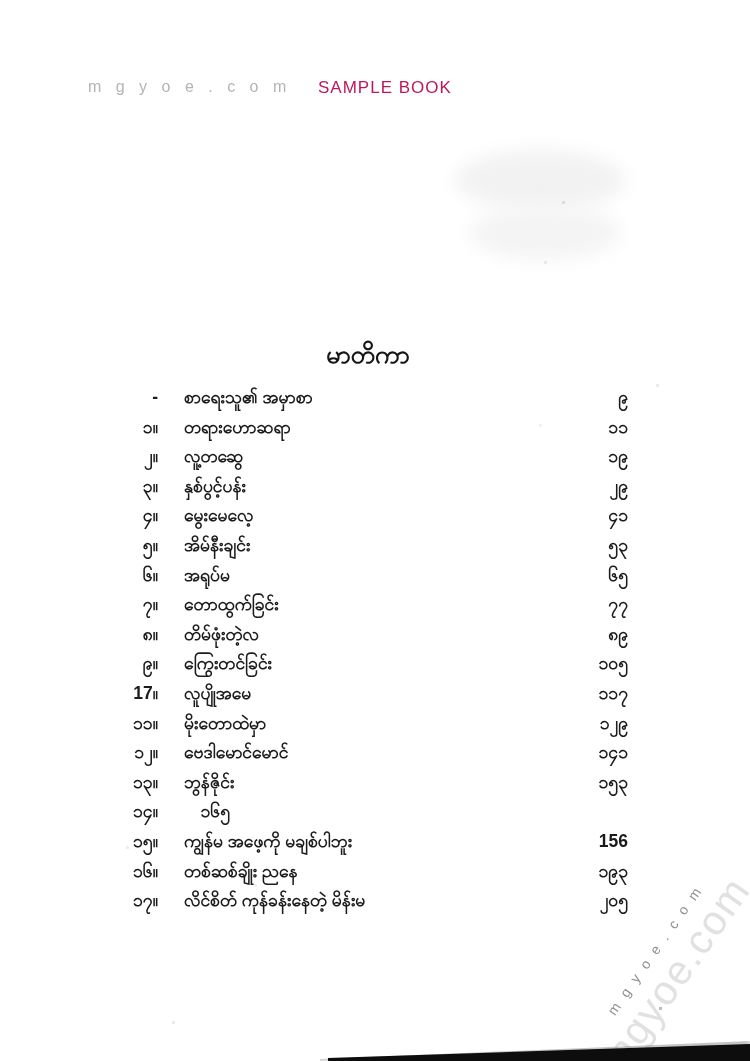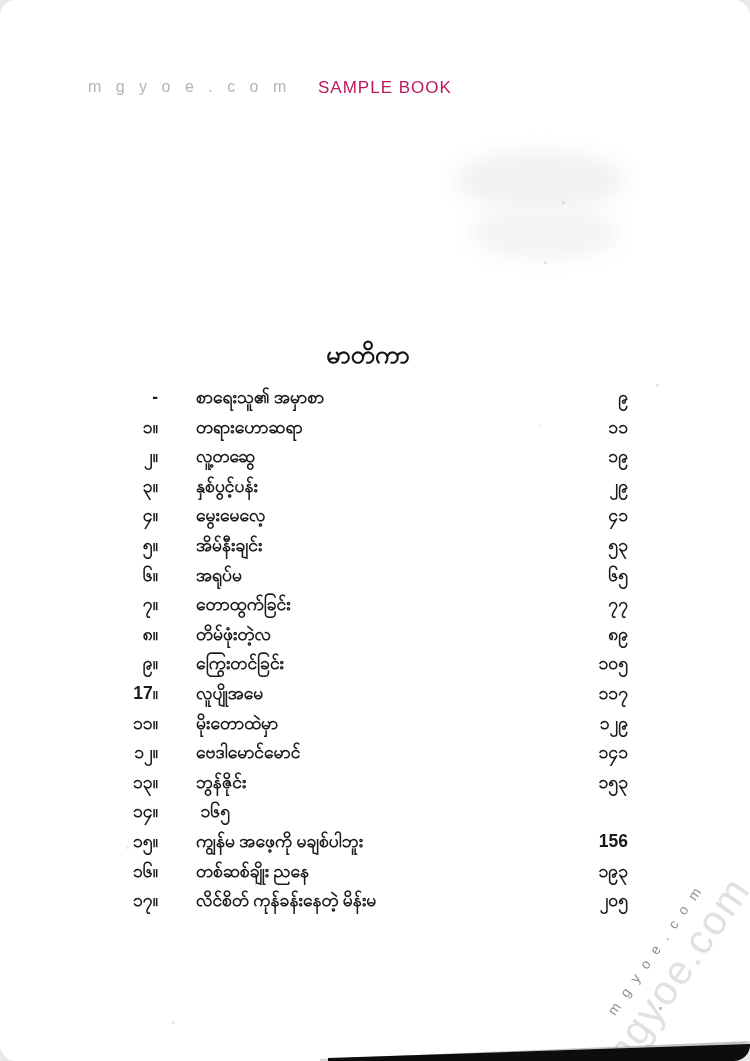--- a/index.html
+++ b/index.html
@@ -1,20 +1,19 @@
 <!DOCTYPE html>
 <html><head>
 <meta charset="utf-8">
 <style>
   html,body{margin:0;padding:0;background:#e9e9e9;}
   .sheet{
     position:relative;width:750px;height:1061px;margin:0 auto;
     background:#ffffff;overflow:hidden;
     font-family:"Liberation Sans","DejaVu Sans",sans-serif;
-    border-radius:16px;
   }
   
   .wm-top{
     position:absolute;left:88px;top:78px;
     font-size:16px;letter-spacing:5px;color:#b4b4b4;font-weight:normal;
   }
   .sample{
     position:absolute;left:318px;top:78px;
     font-size:17px;letter-spacing:1px;color:#be185d;font-weight:normal;
   }
@@ -33,21 +32,21 @@
     text-align:center;font-size:25px;font-weight:bold;color:#161616;
   }
   
   .toc{position:absolute;left:118px;top:384px;width:510px;}
   .toc-row{
     display:flex;align-items:flex-start;height:29.6px;
     font-size:17.5px;font-weight:bold;color:#1b1b1b;line-height:27px;
     white-space:nowrap;
   }
   .toc-num{width:40px;text-align:right;flex:0 0 auto;}
-  .toc-title{flex:1 1 auto;margin-left:38px;text-align:left;overflow:visible;font-family:Liberation Serif, serif;}
+  .toc-title{flex:1 1 auto;margin-left:26px;text-align:left;overflow:visible;}
   .toc-page{flex:0 0 auto;width:72px;text-align:right;}
   
   .wm-b-small{
     position:absolute;left:565px;top:942px;width:180px;text-align:center;
     font-size:14px;letter-spacing:3px;color:#8f8f8f;
     transform:rotate(-55deg);transform-origin:center center;
   }
   .wm-b-large{
     position:absolute;left:555px;top:952px;width:240px;text-align:center;
     font-size:41px;letter-spacing:2px;color:#e1e1e1;font-weight:normal;

